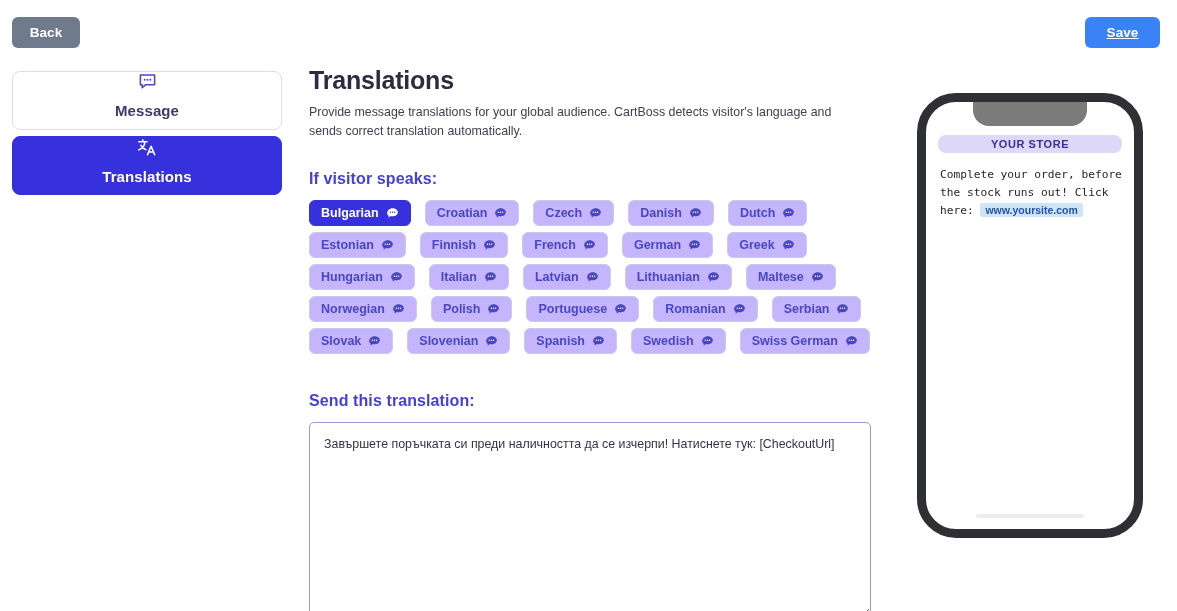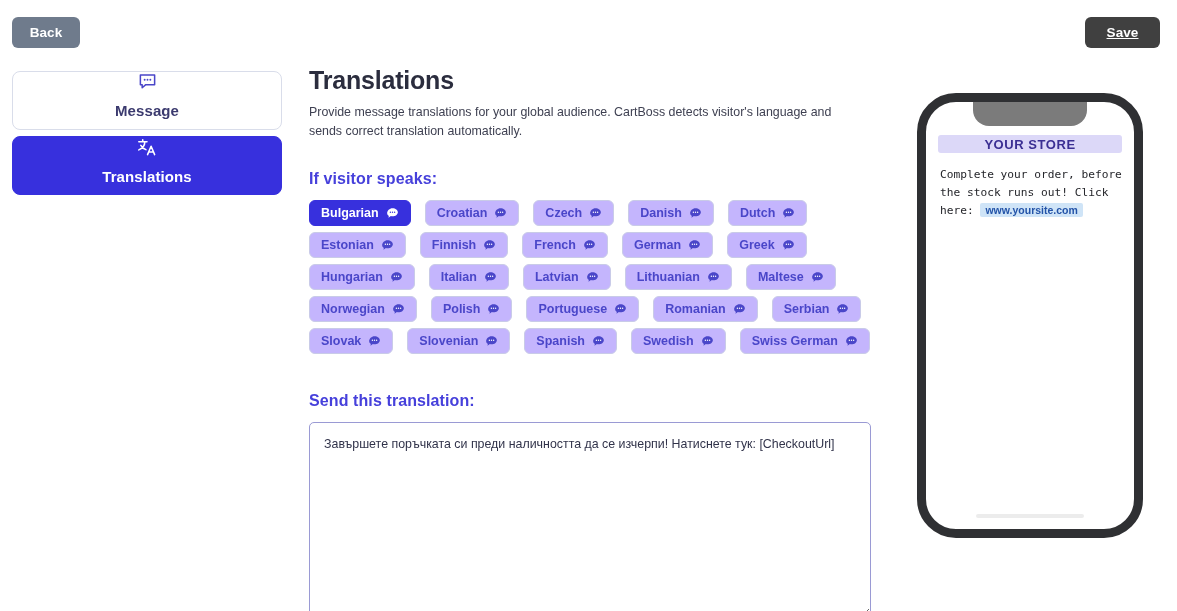--- a/index.html
+++ b/index.html
@@ -36,21 +36,21 @@
     font-weight: 700;
     cursor: pointer;
     letter-spacing: .1px;
   }
   .save-button {
     position: absolute;
     right: 17px;
     top: 17px;
     width: 75px;
     height: 31px;
-    background: #404040;
+    background: #3b82f6;
     color: #ffffff;
     border: none;
     border-radius: 6px;
     font-family: "Liberation Sans", sans-serif;
     font-size: 13.5px;
     font-weight: 700;
     cursor: pointer;
     letter-spacing: .1px;
     text-decoration: underline;
   }
@@ -199,25 +199,25 @@
     border-radius: 0 0 16px 16px;
   }
   .phone-screen {
     position: absolute;
     top: 33px; left: 0; right: 0; bottom: 0;
     padding: 0 12px;
   }
   .store-banner {
     height: 18px;
     background: #dcd8f8;
-    border-radius: 3px;
+    border-radius: 8px;
     display: flex;
     align-items: center;
     justify-content: center;
-    font-size: 13px;
+    font-size: 11px;
     font-weight: 700;
     letter-spacing: .55px;
     color: #3b2f93;
   }
   .sms-body {
     margin-top: 13px;
     font-family: "DejaVu Sans Mono", monospace;
     font-size: 11.2px;
     line-height: 1.62;
     color: #25262b;

